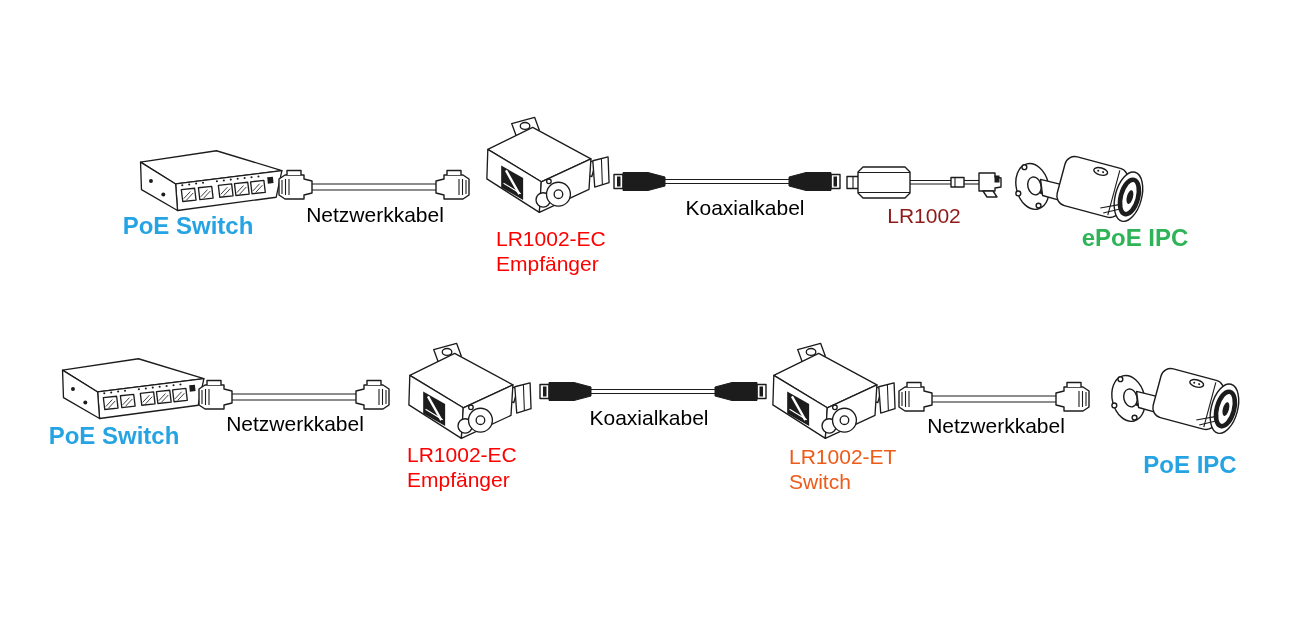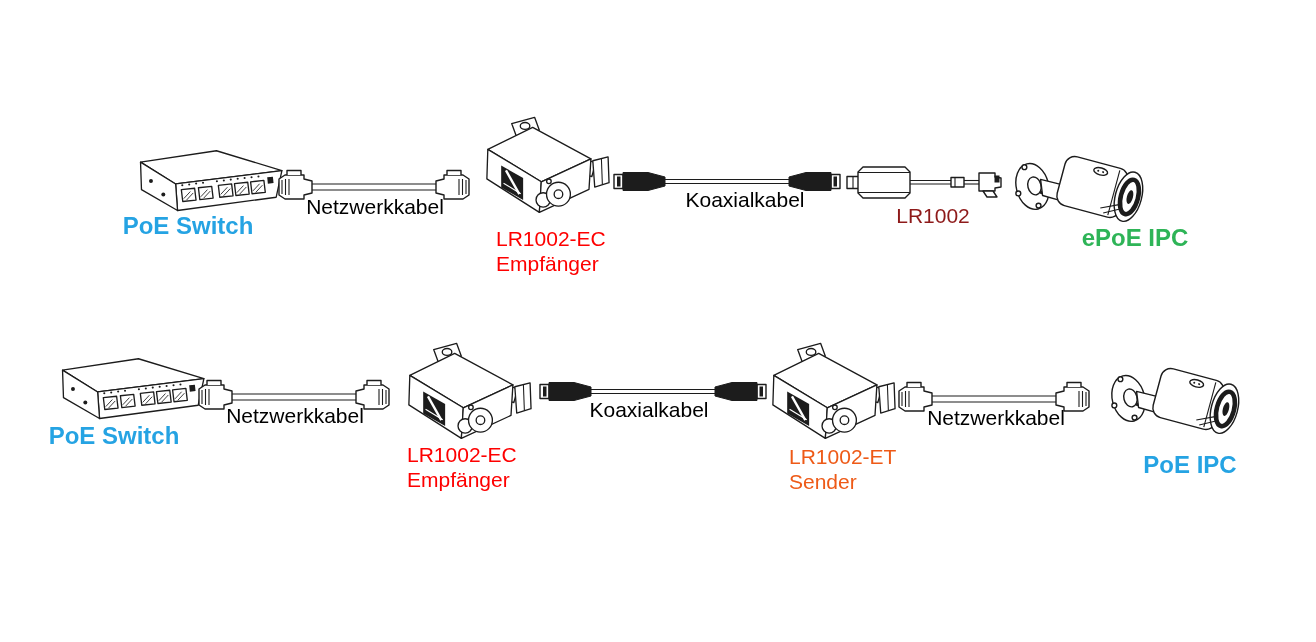--- a/index.html
+++ b/index.html
@@ -8,24 +8,24 @@
     position:relative; width:1316px; height:642px; background:#fff;
     overflow:hidden; font-family:"Liberation Sans", sans-serif; color:#000;
   }
   svg.device { position:absolute; overflow:visible; }
   .lbl { position:absolute; white-space:nowrap; line-height:1.12; }
   .center { transform:translateX(-50%); }
   .big { font-size:24px;font-weight:bold; }
   .mid { font-size:21px; }
   .c-blue   { color:var(--poe-blue,#25A3E3); }
   .c-red    { color:var(--receiver-red,#FE0000); }
-  .c-maroon { color:var(--dongle-maroon,#8E1A1A);margin-left:9px; }
+  .c-maroon { color:var(--dongle-maroon,#8E1A1A); }
   .c-green  { color:var(--epoe-green,#2EB457); }
   .c-orange { color:var(--sender-orange,#EE5A17); }
-  .c-black  { color:var(--cable-black,#000000); }
+  .c-black  { color:var(--cable-black,#000000);margin-top:8px; }
   .stroke { fill:#fff; stroke:#1c1c1c; stroke-width:1.4; stroke-linejoin:round; }
   .thin   { stroke:#1c1c1c; stroke-width:1.1; fill:none; }
 </style>
 </head>
 <body>
 
 <svg width="0" height="0" style="position:absolute">
   <defs>
 
     <symbol id="sym-switch" viewBox="0 0 176 78">
@@ -211,21 +211,21 @@
 
     <svg class="device" style="left:538px;top:376px" width="230" height="31" viewBox="0 0 230 31">
         <use href="#sym-coax"></use>
       </svg>
     <div class="lbl mid c-black center" style="left:649px;top:398px">Koaxialkabel</div>
 
     <svg class="device" style="left:766px;top:340px" width="134" height="105" viewBox="0 0 140 110">
         <use href="#sym-converter"></use>
       </svg>
     <div class="lbl mid c-orange" style="left:789px;top:445px">LR1002-ET</div>
-    <div class="lbl mid c-orange" style="left:789px;top:470px">Sender</div>
+    <div class="lbl mid c-orange" style="left:789px;top:470px">Switch</div>
 
     <svg class="device" style="left:896px;top:378px" width="196" height="42" viewBox="0 0 196 42">
         <use href="#sym-netcable"></use>
       </svg>
     <div class="lbl mid c-black center" style="left:996px;top:406px">Netzwerkkabel</div>
 
     <svg class="device" style="left:1104px;top:358px" width="150" height="97" viewBox="0 0 148 96">
         <use href="#sym-camera"></use>
       </svg>
     <div class="lbl big c-blue center" style="left:1190px;top:452px">PoE IPC</div>

